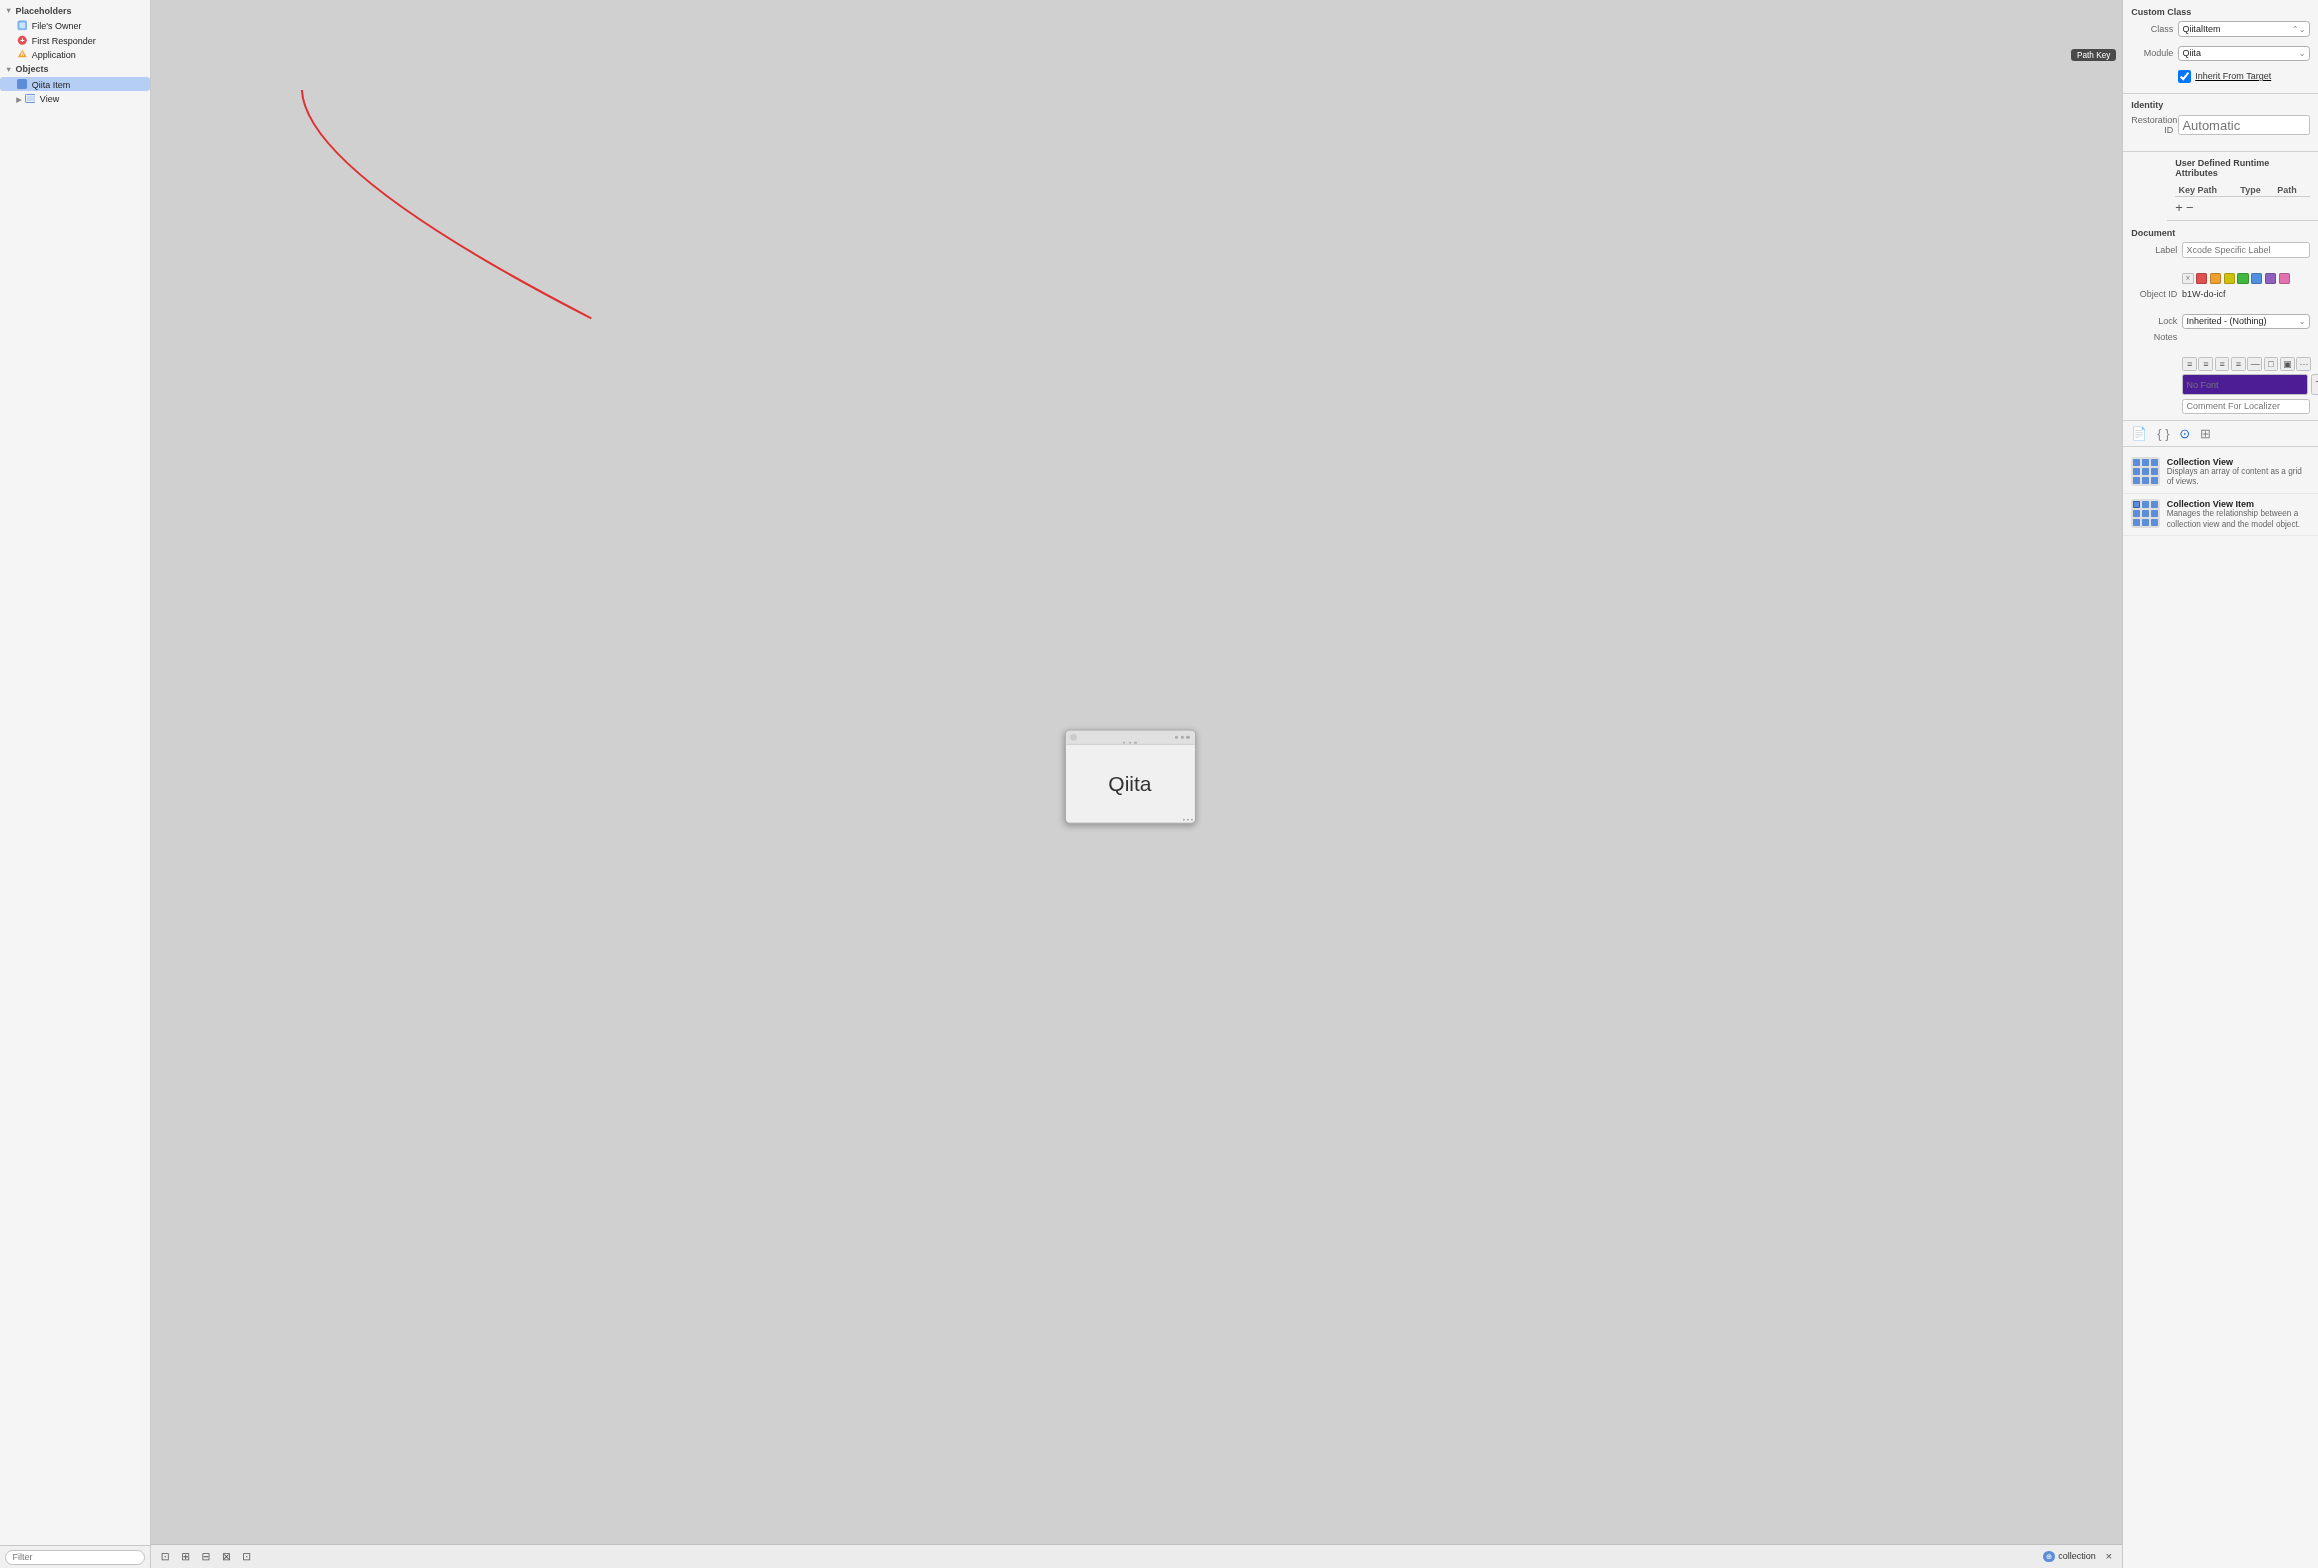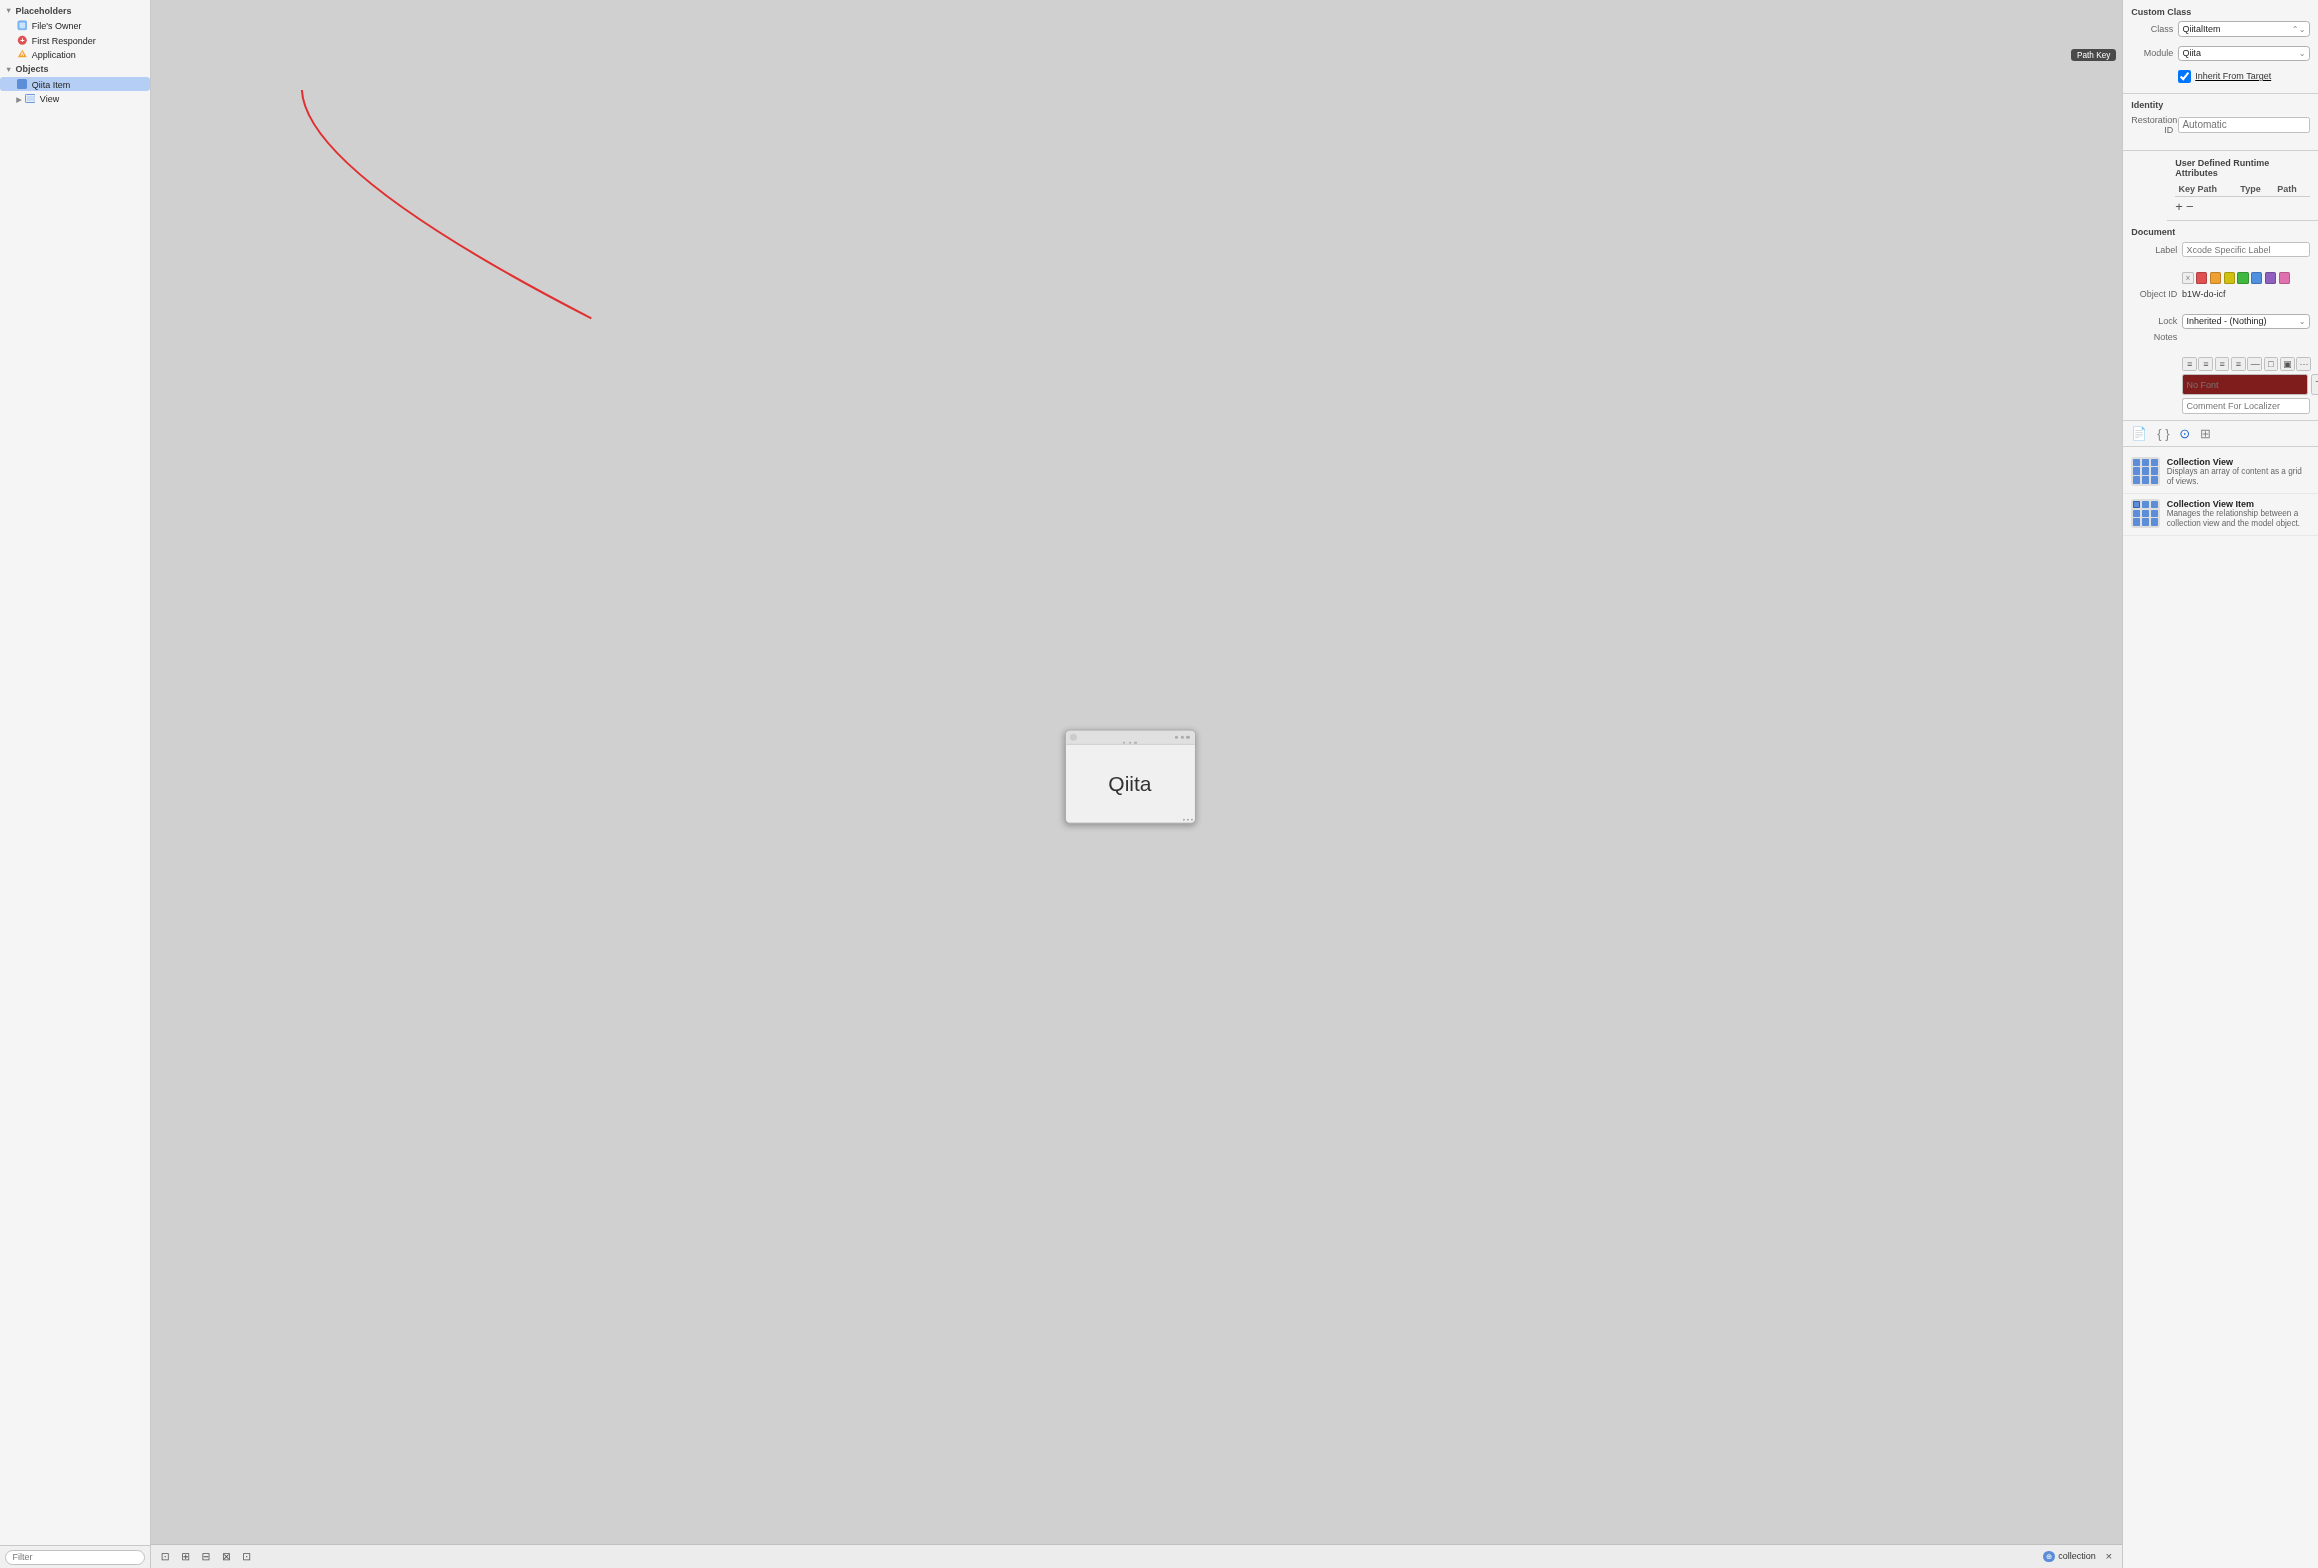--- a/index.html
+++ b/index.html
@@ -408,21 +408,21 @@
       margin-left: 51px;
       display: flex;
       gap: 3.3px;
     }
     .notes-input {
       flex: 1;
       font-size: 9px;
       border: 0.8px solid #c0c0c0;
       border-radius: 2.4px;
       padding: 1.6px 3.3px;
-      background: #7f1d1d;
+      background: #4c1d95;
       color: #999;
       height: 21px;
     }
     .notes-icon-btn {
       font-size: 11.4px;
       color: #555;
       border: 0.8px solid #c0c0c0;
       background: #eee;
       border-radius: 2.4px;
       padding: 1.6px 3.3px;
@@ -654,21 +654,21 @@
       <input type="checkbox" checked="" style="">
       <span class="checkbox-label">Inherit From Target</span>
     </div>
   </div>
 
   <div class="identity-section">
     <div class="panel-section-title">Identity</div>
     <div class="form-row">
       <span class="form-label">Restoration ID</span>
       <div class="form-control">
-        <input type="text" style="width: 100%; font-size: 10px; border: 0.8px solid rgb(192, 192, 192); border-radius: 2.4px; padding: 1.6px 3.3px;" placeholder="Automatic">
+        <input type="text" style="width: 100%; font-size: 13px; border: 0.8px solid rgb(192, 192, 192); border-radius: 2.4px; padding: 1.6px 3.3px;" placeholder="Automatic">
       </div>
     </div>
   </div>
 
   <div class="udra-section">
     <div class="panel-section-title">User Defined Runtime Attributes</div>
     <table class="udra-table">
       <thead>
         <tr>
           <th>Key Path</th>

